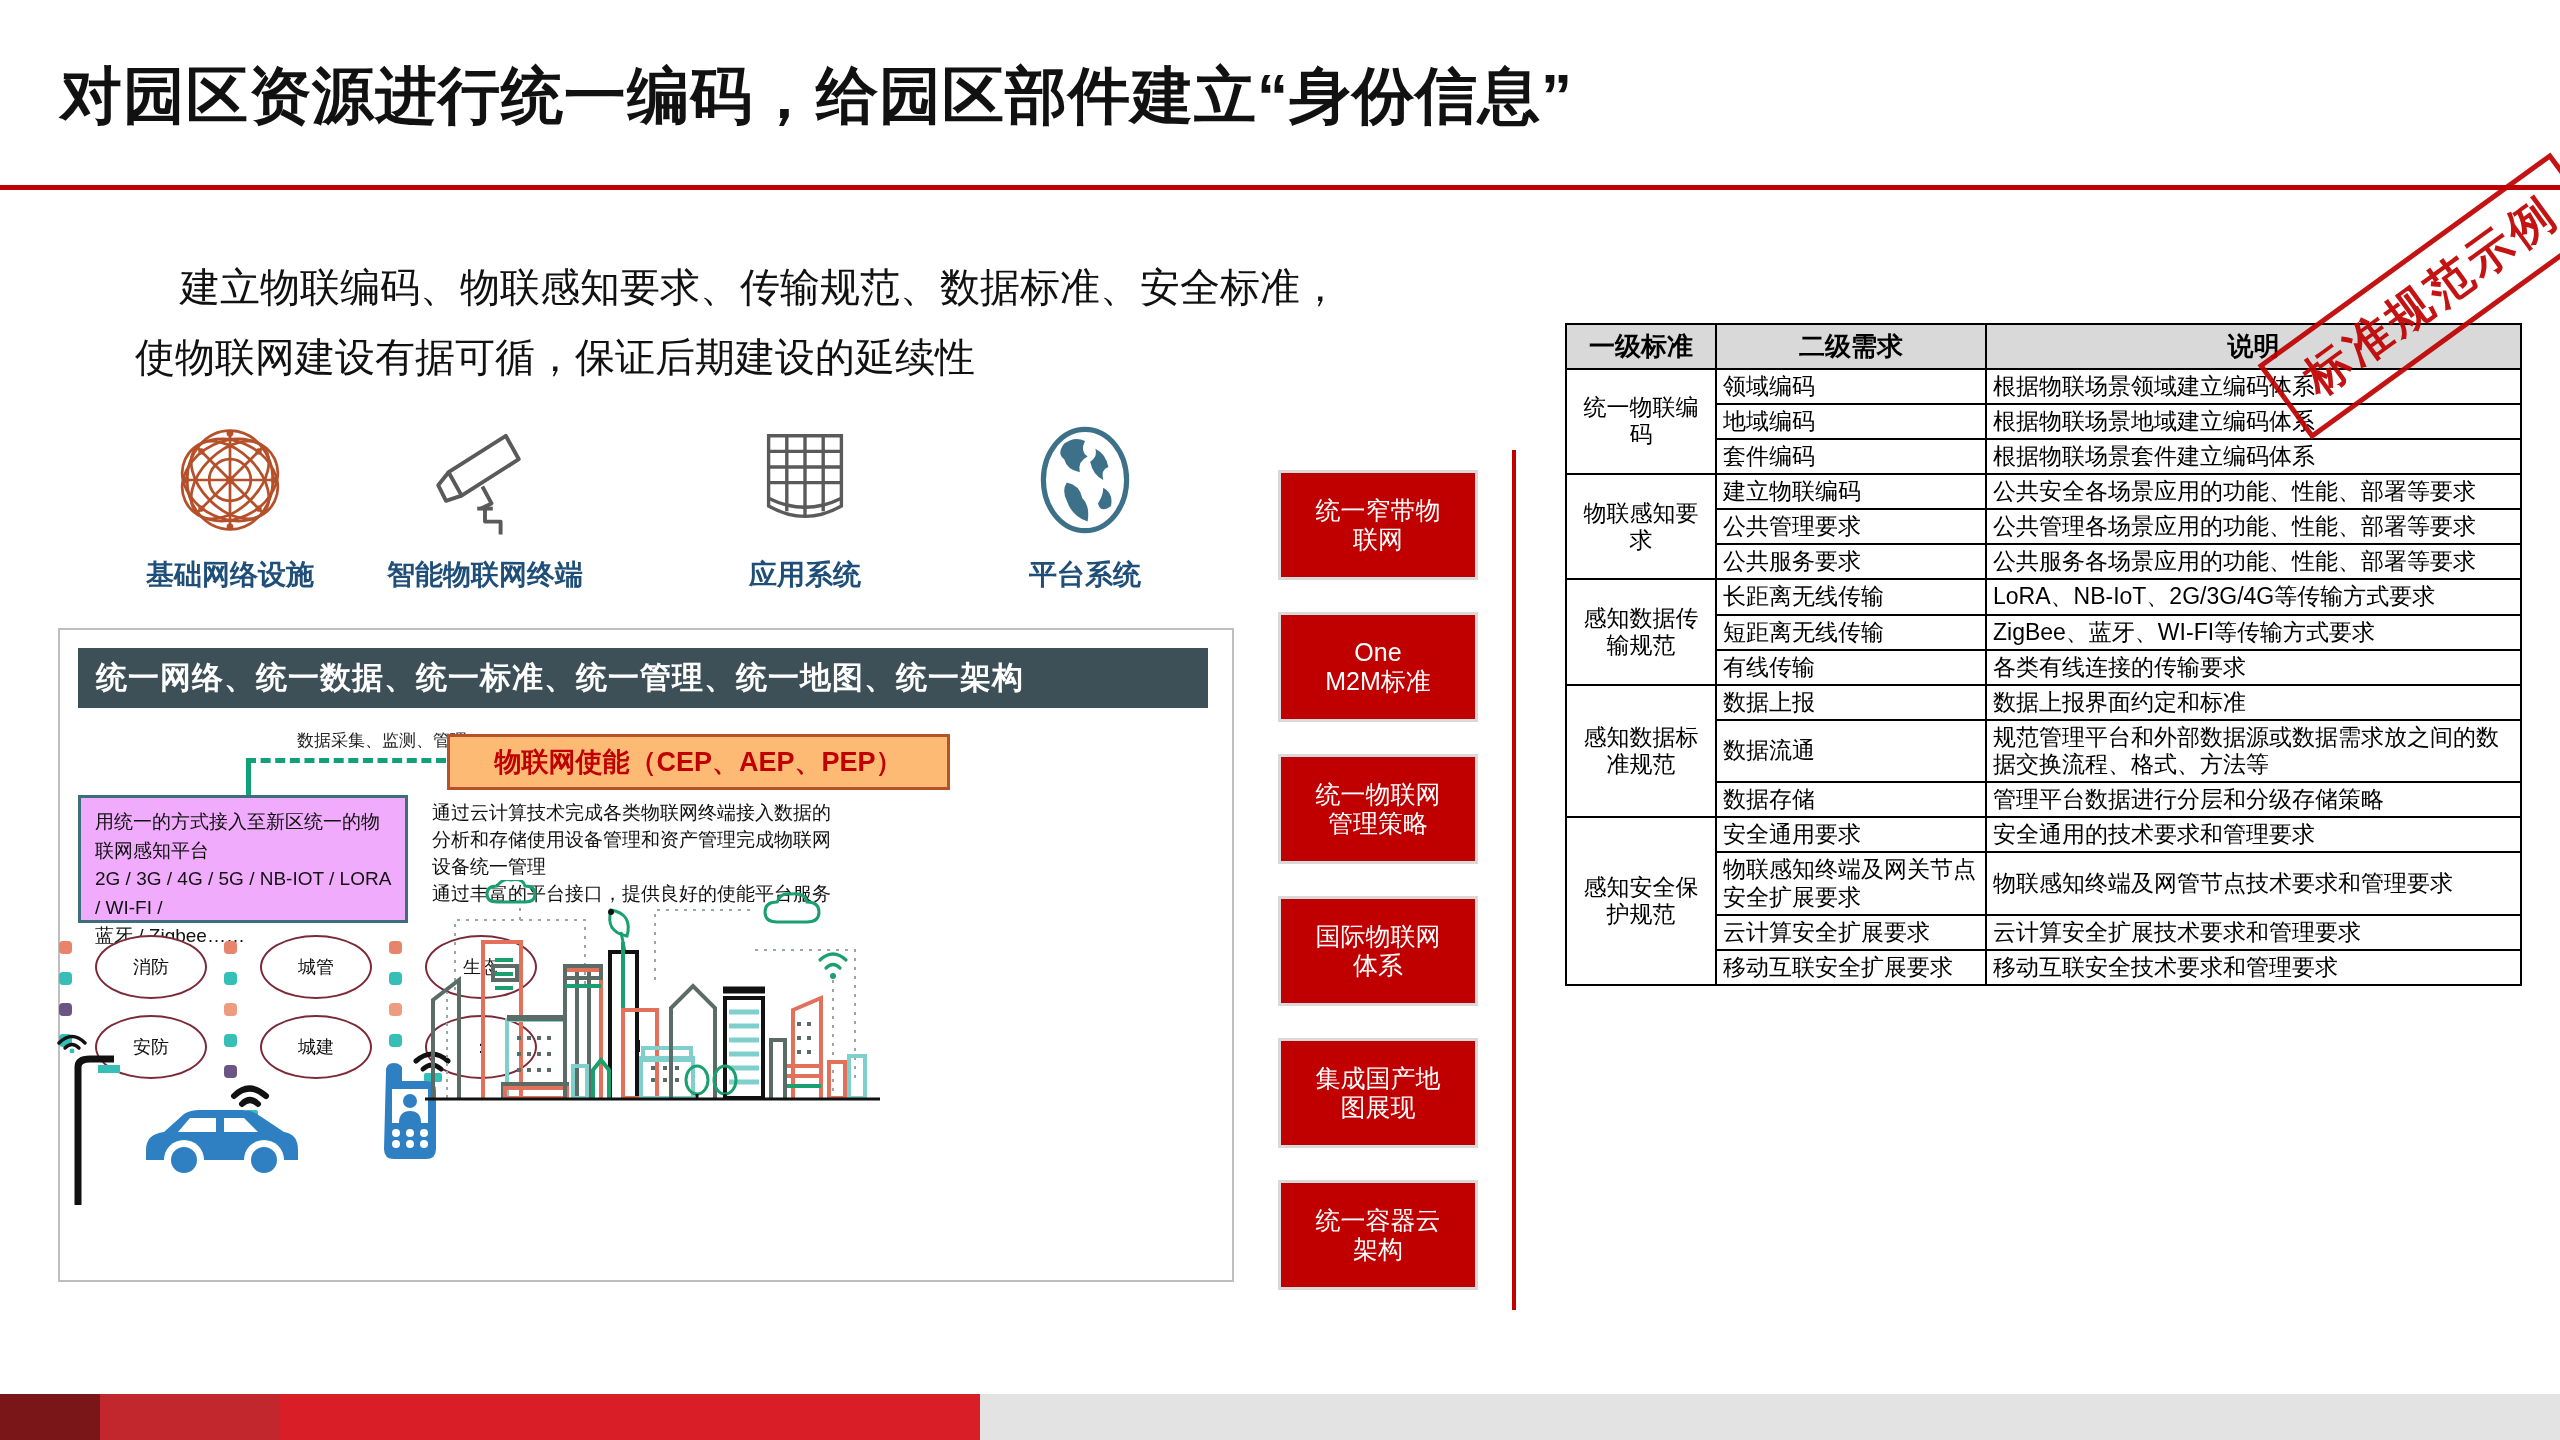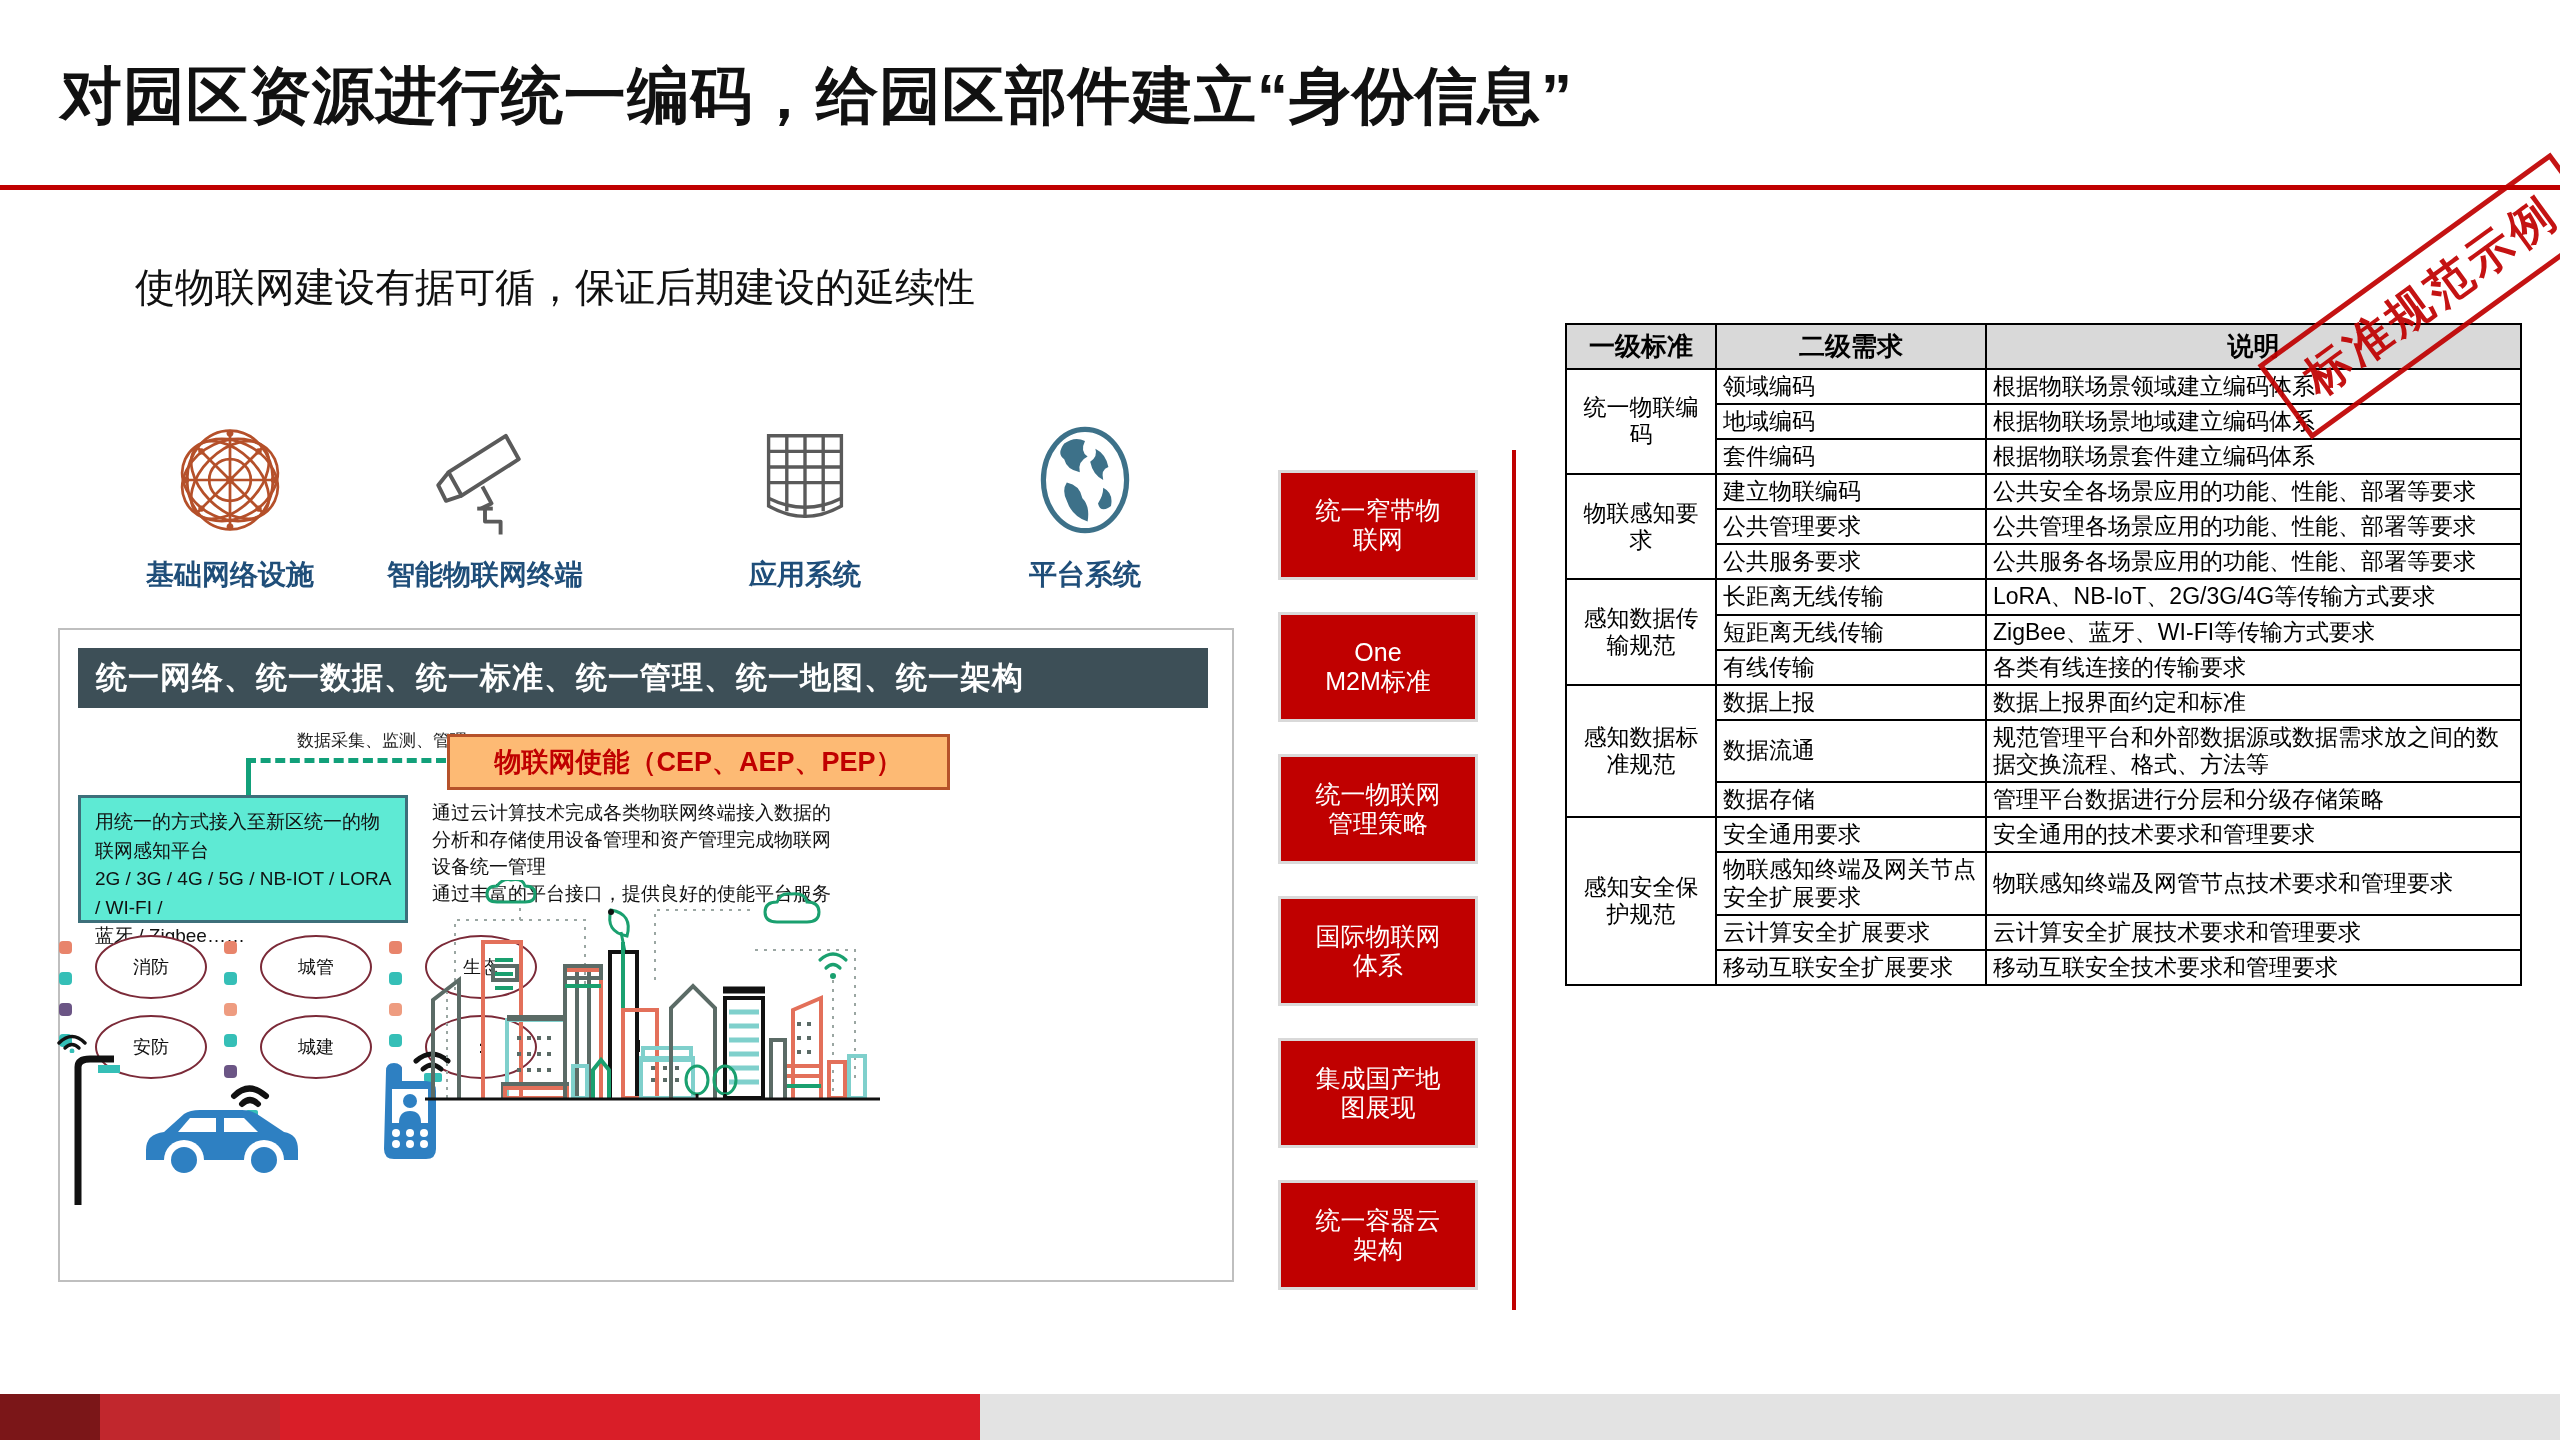--- a/index.html
+++ b/index.html
@@ -70,21 +70,21 @@
   .enable-box{
     position:absolute;left:387px;top:104px;width:497px;height:50px;
     border:3px solid #B6522A;background:#fdba74;
     display:flex;align-items:center;justify-content:center;
     font-size:27px;font-weight:bold;color:#C00000;white-space:nowrap;
   }
 
   
   .access-box{
     position:absolute;left:18px;top:165px;width:330px;height:128px;
-    border:3px solid #3D6F7A;background:#5eead4;
+    border:3px solid #3D6F7A;background:#f0abfc;
     padding:10px 14px;box-sizing:border-box;
     font-size:19px;color:#111;line-height:1.5;
   }
 
   
   .cloud-text{
     position:absolute;left:372px;top:170px;width:530px;
     font-size:19px;color:#111;line-height:1.42;
   }
 
@@ -175,20 +175,21 @@
 </style>
 </head>
 <body>
 
 <div class="slide">
 
   <div class="title">对园区资源进行统一编码，给园区部件建立“身份信息”</div>
   <div class="title-rule"></div>
 
   <div class="intro">
+    <span>建立物联编码、物联感知要求、传输规范、数据标准、安全标准，</span>
     <span class="l2">使物联网建设有据可循，保证后期建设的延续性</span>
   </div>
 
   <div class="iconrow">
 
     <div class="iconitem ic0">
       <div class="glyph">
         <svg width="130" height="130" viewBox="0 0 100 100">
           <g fill="none" stroke="#B5502A" stroke-width="2.1">
             <ellipse cx="50" cy="50" rx="33" ry="38"></ellipse>

